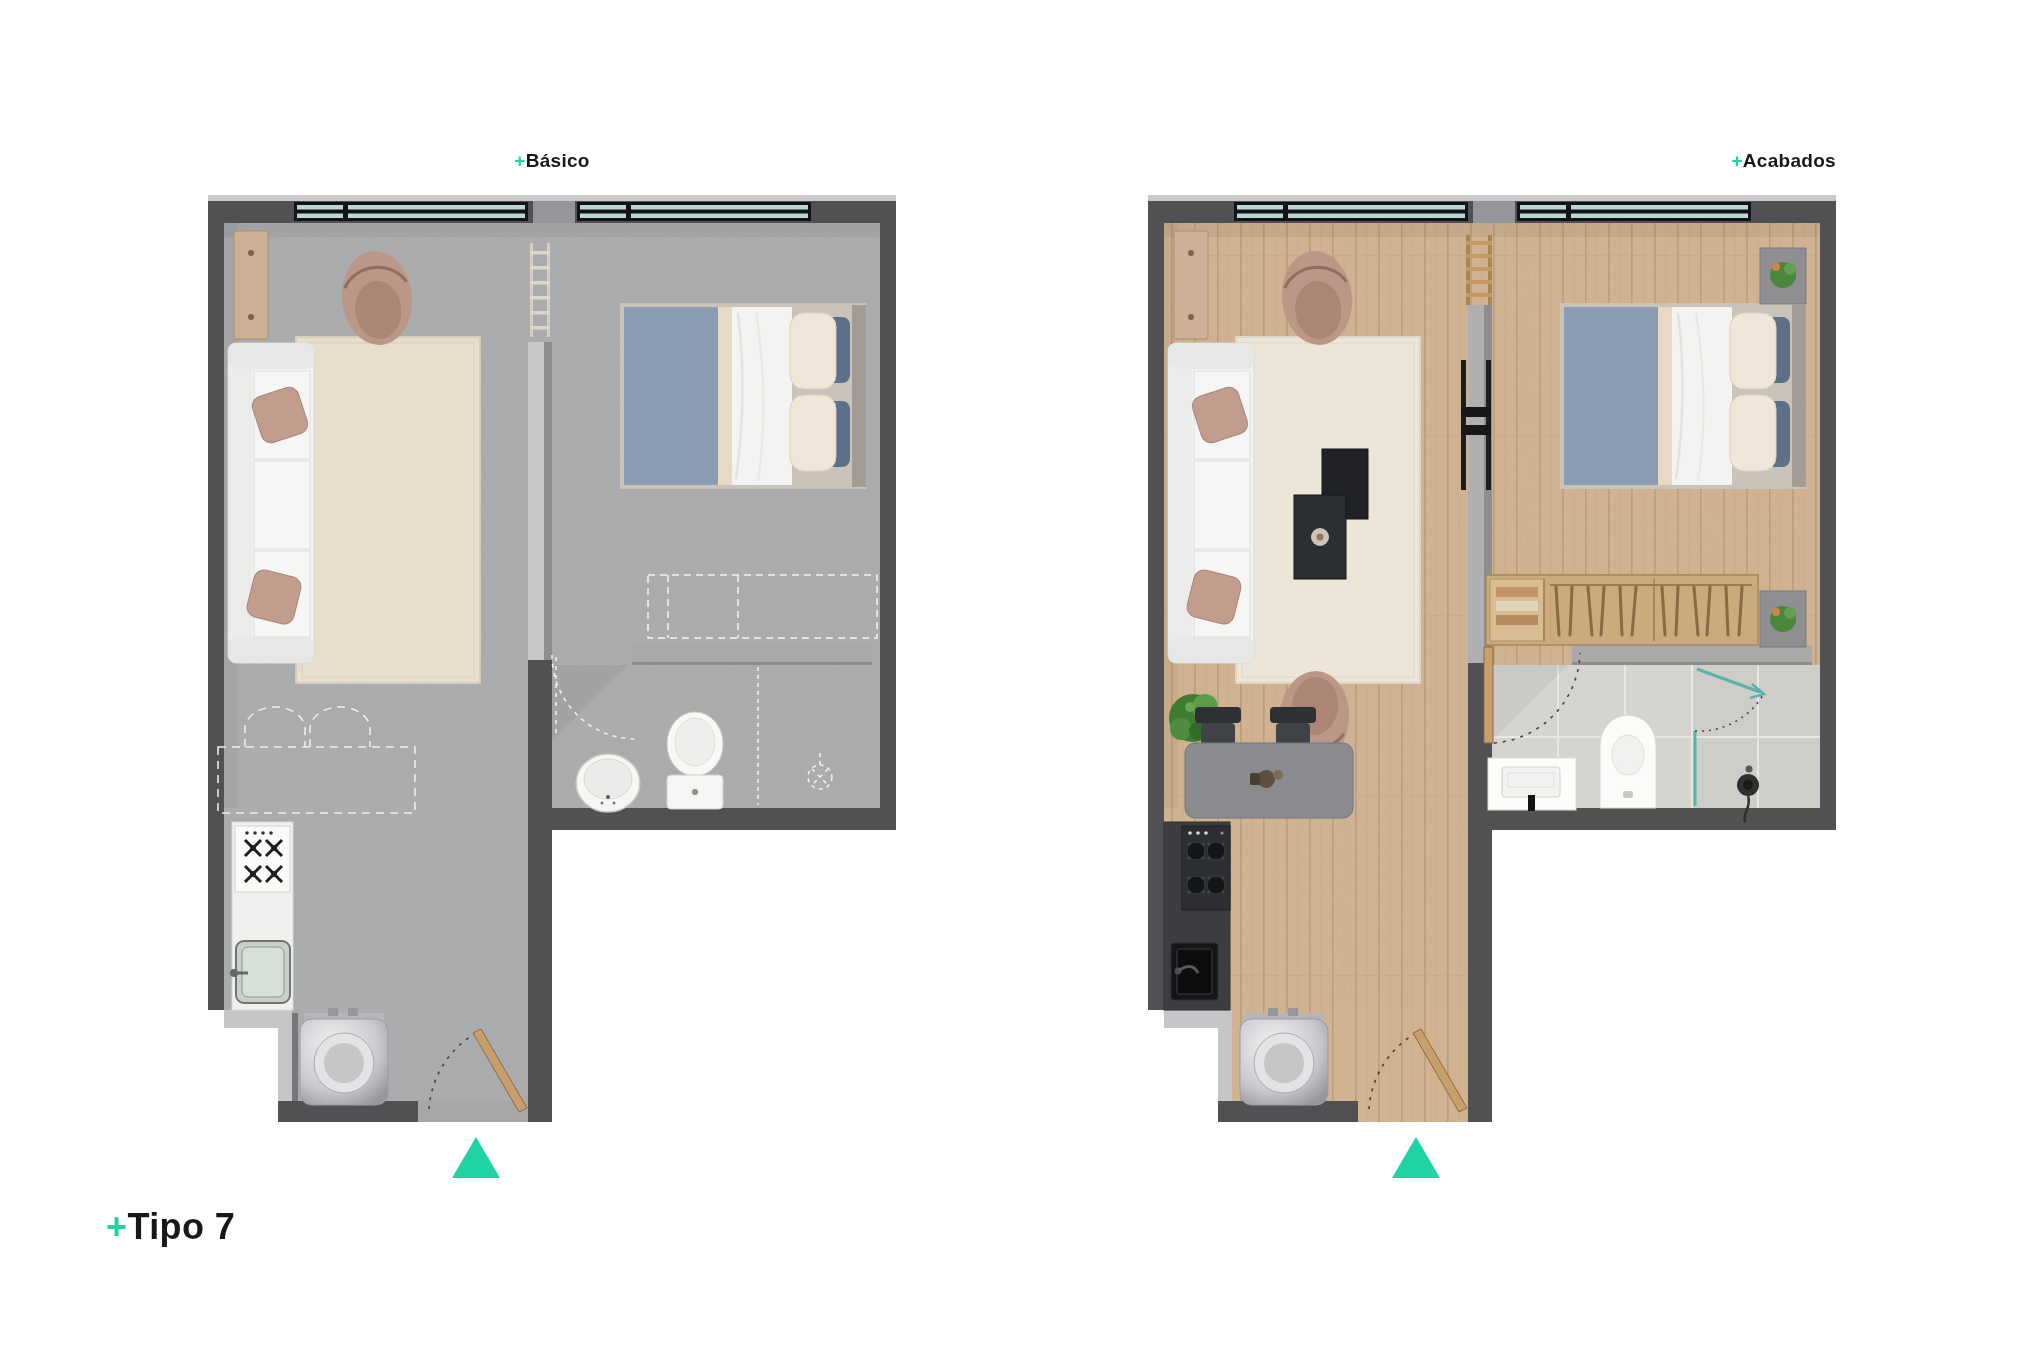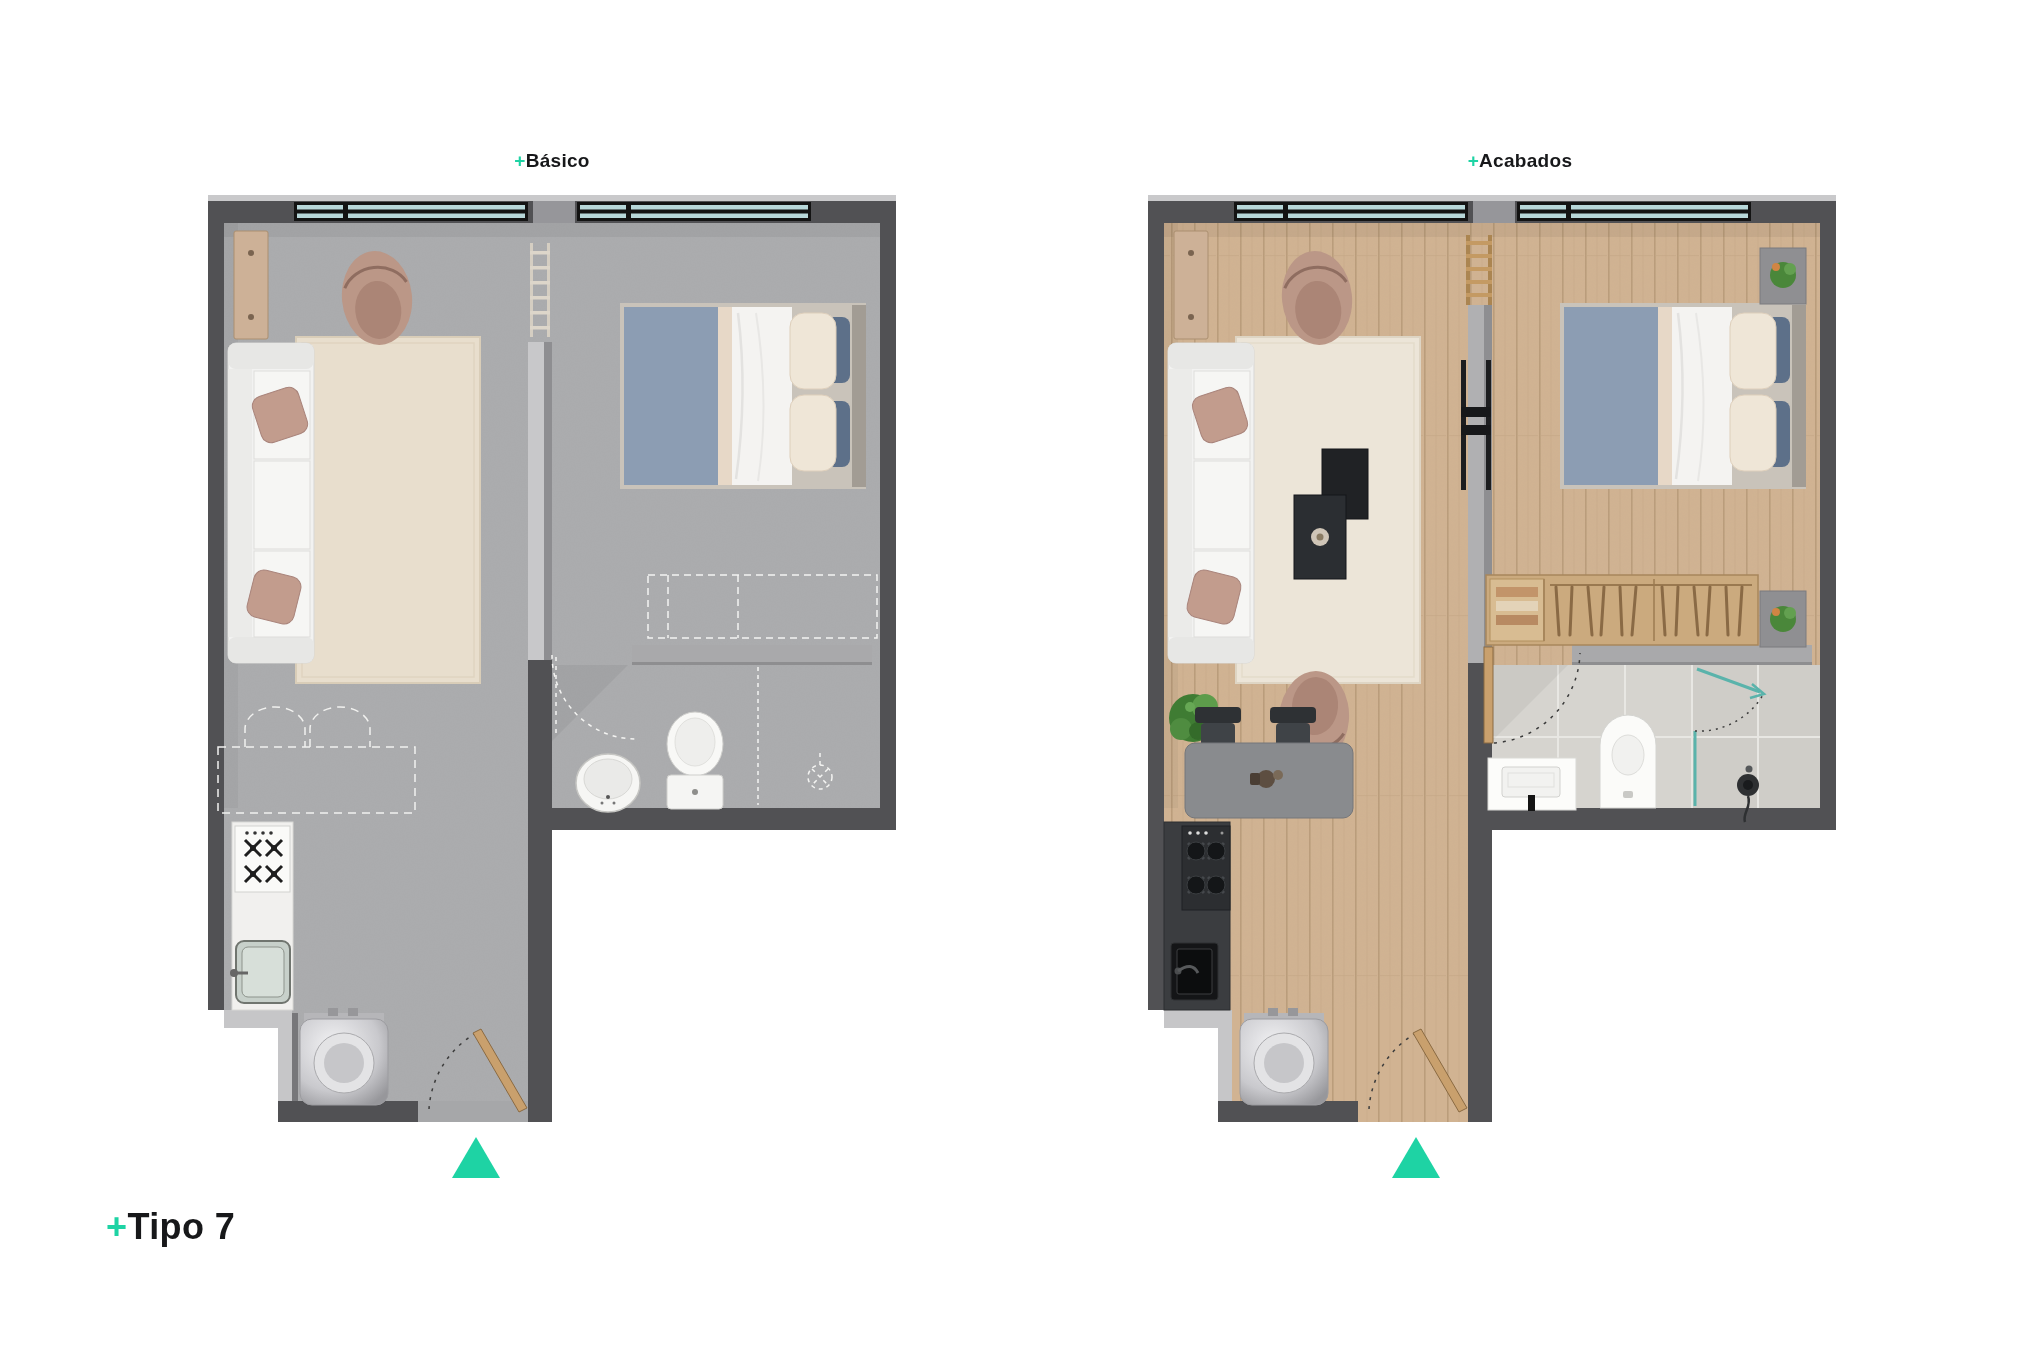--- a/index.html
+++ b/index.html
@@ -10,21 +10,21 @@
   .sheet{position:absolute;inset:0;}
   .plan{position:absolute;width:688px;height:1000px;top:195px;}
   .plan--basico{left:208px;}
   .plan--acabados{left:1148px;}
   .plan-label{
     position:absolute;top:150px;width:688px;text-align:center;
     font-size:19px;font-weight:700;letter-spacing:.3px;color:#17181a;
     font-family:"Liberation Sans", sans-serif;
   }
   .plan-label--basico{left:208px;}
-  .plan-label--acabados{left:1176px;}
+  .plan-label--acabados{left:1148px;text-align:right;}
   .plus{color:#1ed3a4;font-weight:700;}
   .type-label{
     position:absolute;left:106px;top:1206px;font-size:36px;font-weight:700;
     letter-spacing:.4px;color:#17181a;
   }
   svg{display:block;}
 </style>
 </head>
 <body>
 

